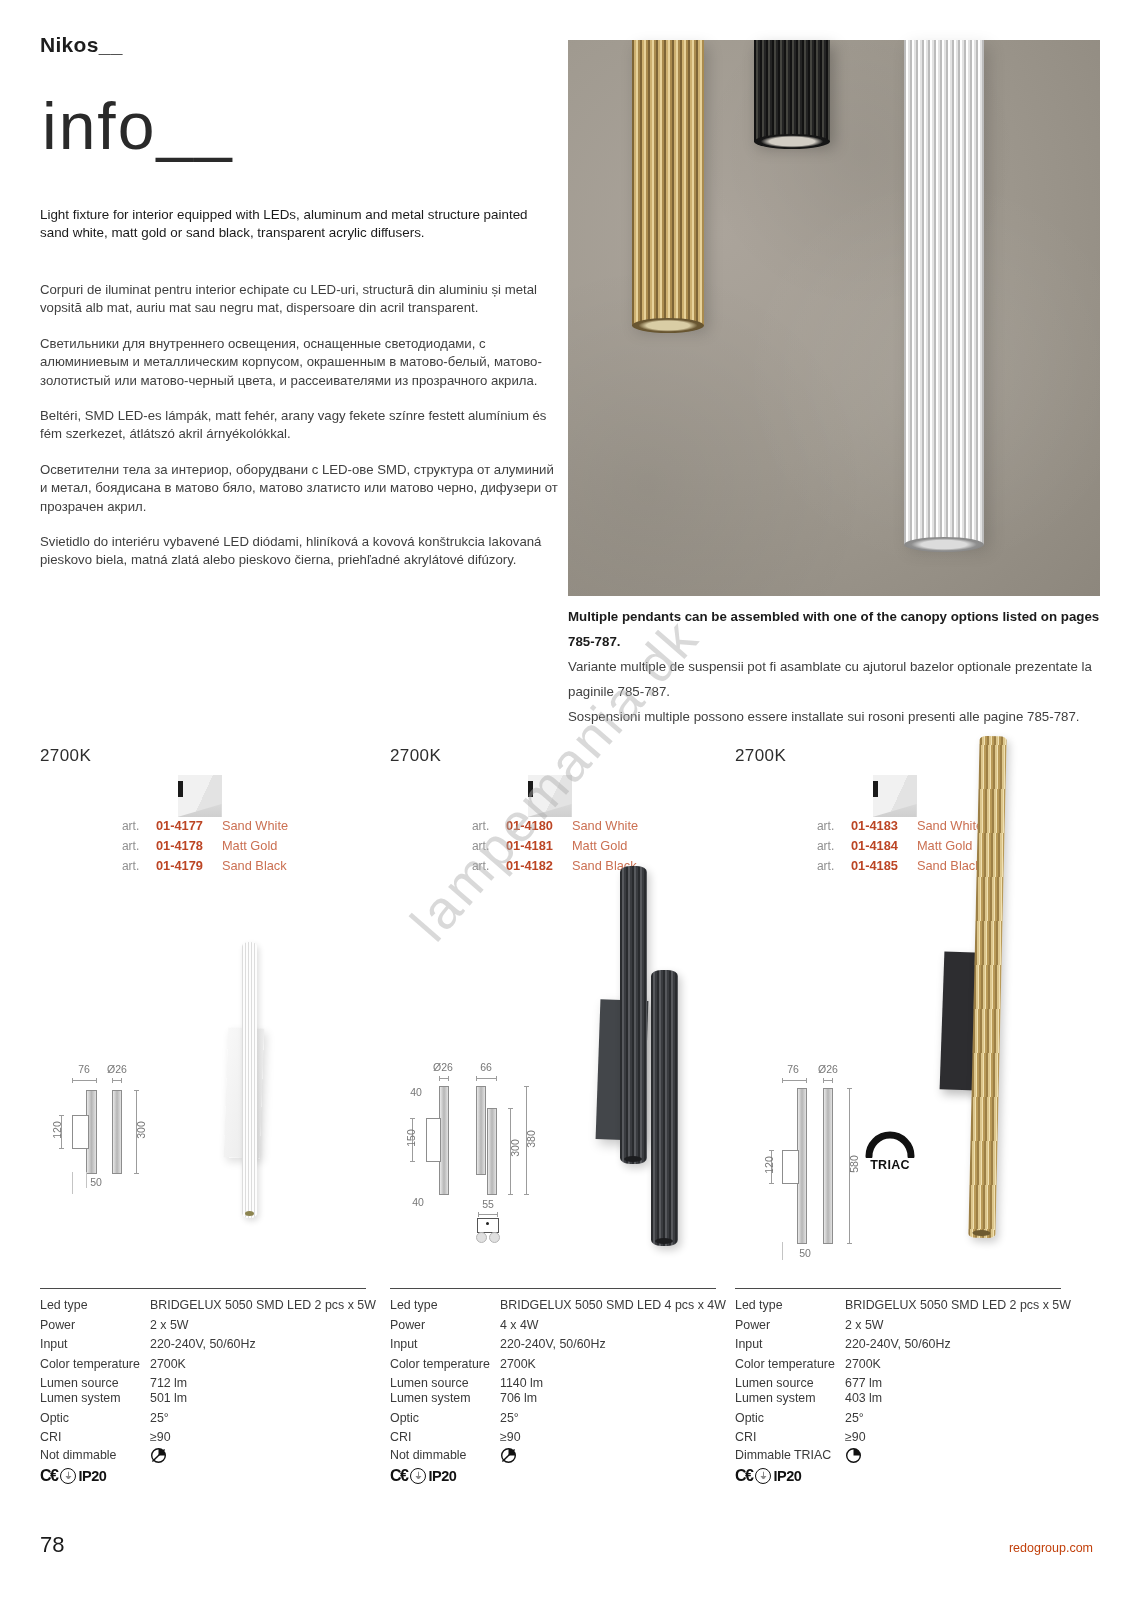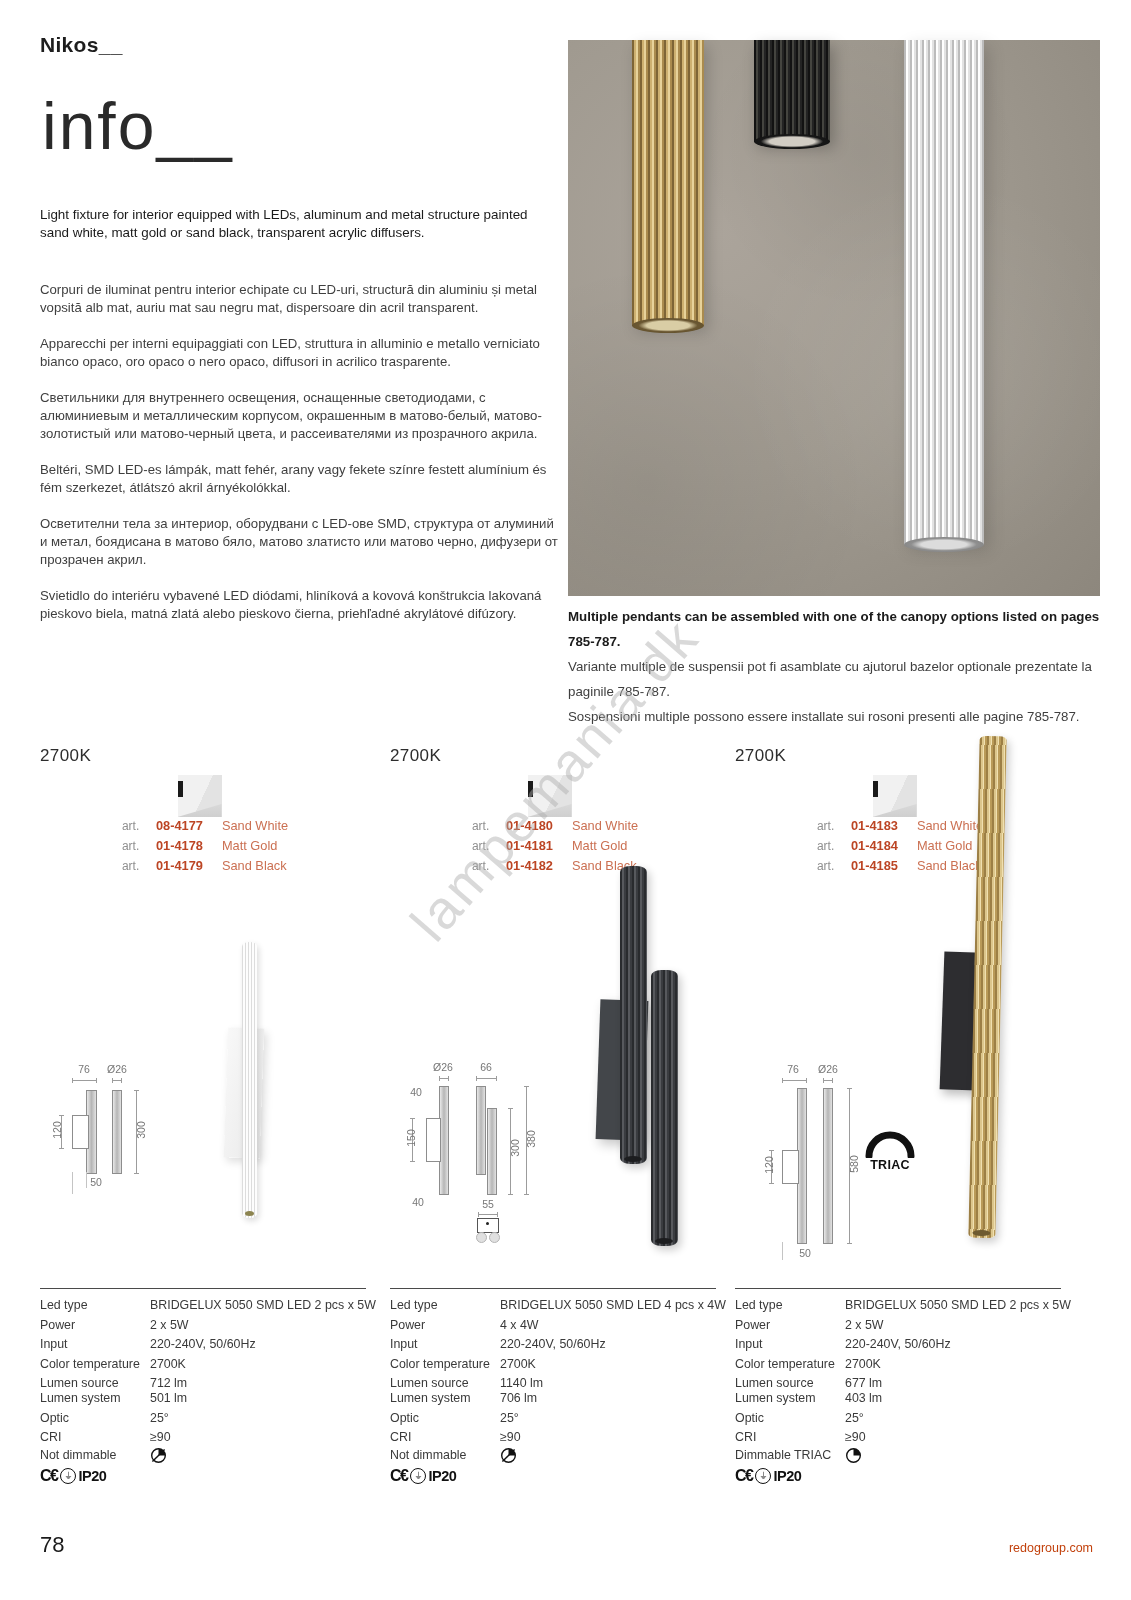--- a/index.html
+++ b/index.html
@@ -120,21 +120,20 @@
 </head>
 <body>
 
 <div class="page">
 
   <div class="brand">Nikos__</div>
   <div class="title">info__</div>
   <div class="lead">Light fixture for interior equipped with LEDs, aluminum and metal structure painted sand white, matt gold or sand black, transparent acrylic diffusers.</div>
   <div class="paras">
     <p>Corpuri de iluminat pentru interior echipate cu LED-uri, structură din aluminiu și metal vopsită alb mat, auriu mat sau negru mat, dispersoare din acril transparent.</p>
-    <p>Apparecchi per interni equipaggiati con LED, struttura in alluminio e metallo verniciato bianco opaco, oro opaco o nero opaco, diffusori in acrilico trasparente.</p>
     <p>Светильники для внутреннего освещения, оснащенные светодиодами, с алюминиевым и металлическим корпусом, окрашенным в матово-белый, матово-золотистый или матово-черный цвета, и рассеивателями из прозрачного акрила.</p>
     <p>Beltéri, SMD LED-es lámpák, matt fehér, arany vagy fekete színre festett alumínium és fém szerkezet, átlátszó akril árnyékolókkal.</p>
     <p>Осветителни тела за интериор, оборудвани с LED-ове SMD, структура от алуминий и метал, боядисана в матово бяло, матово златисто или матово черно, дифузери от прозрачен акрил.</p>
     <p>Svietidlo do interiéru vybavené LED diódami, hliníková a kovová konštrukcia lakovaná pieskovo biela, matná zlatá alebo pieskovo čierna, priehľadné akrylátové difúzory.</p>
   </div>
 
   <div class="hero">
     <div class="mottle"></div>
     <div class="pendant p-gold">
         <div class="rim rim-gold"></div>
@@ -154,21 +153,21 @@
 
   <div class="wm">lampemania.dk</div>
 
   <div class="phead c1">
     <div class="kelvin">2700K</div>
     <div class="hrow">
       <div class="wicon"></div>
       <div class="arts">
         <div class="arow">
           <span class="alabel">art.</span>
-          <span class="acode">08-4177</span>
+          <span class="acode">01-4177</span>
           <span class="afin">Sand White</span>
         </div>
         <div class="arow">
           <span class="alabel">art.</span>
           <span class="acode">01-4178</span>
           <span class="afin">Matt Gold</span>
         </div>
         <div class="arow">
           <span class="alabel">art.</span>
           <span class="acode">01-4179</span>

